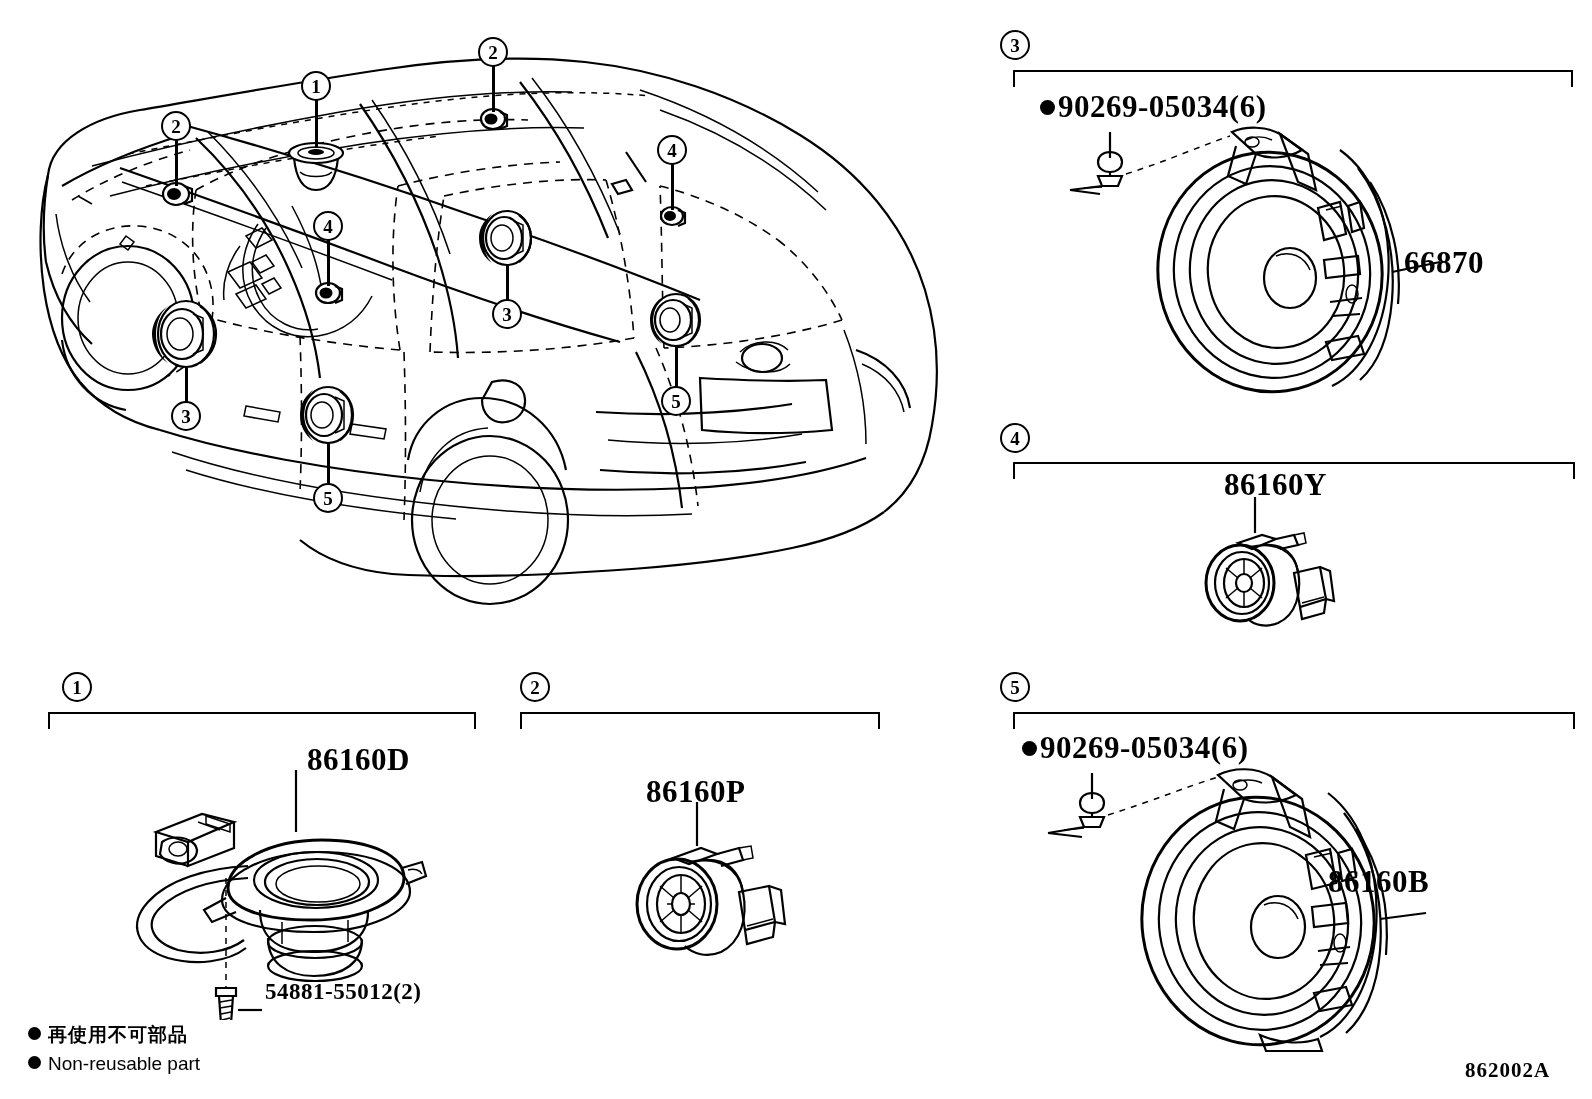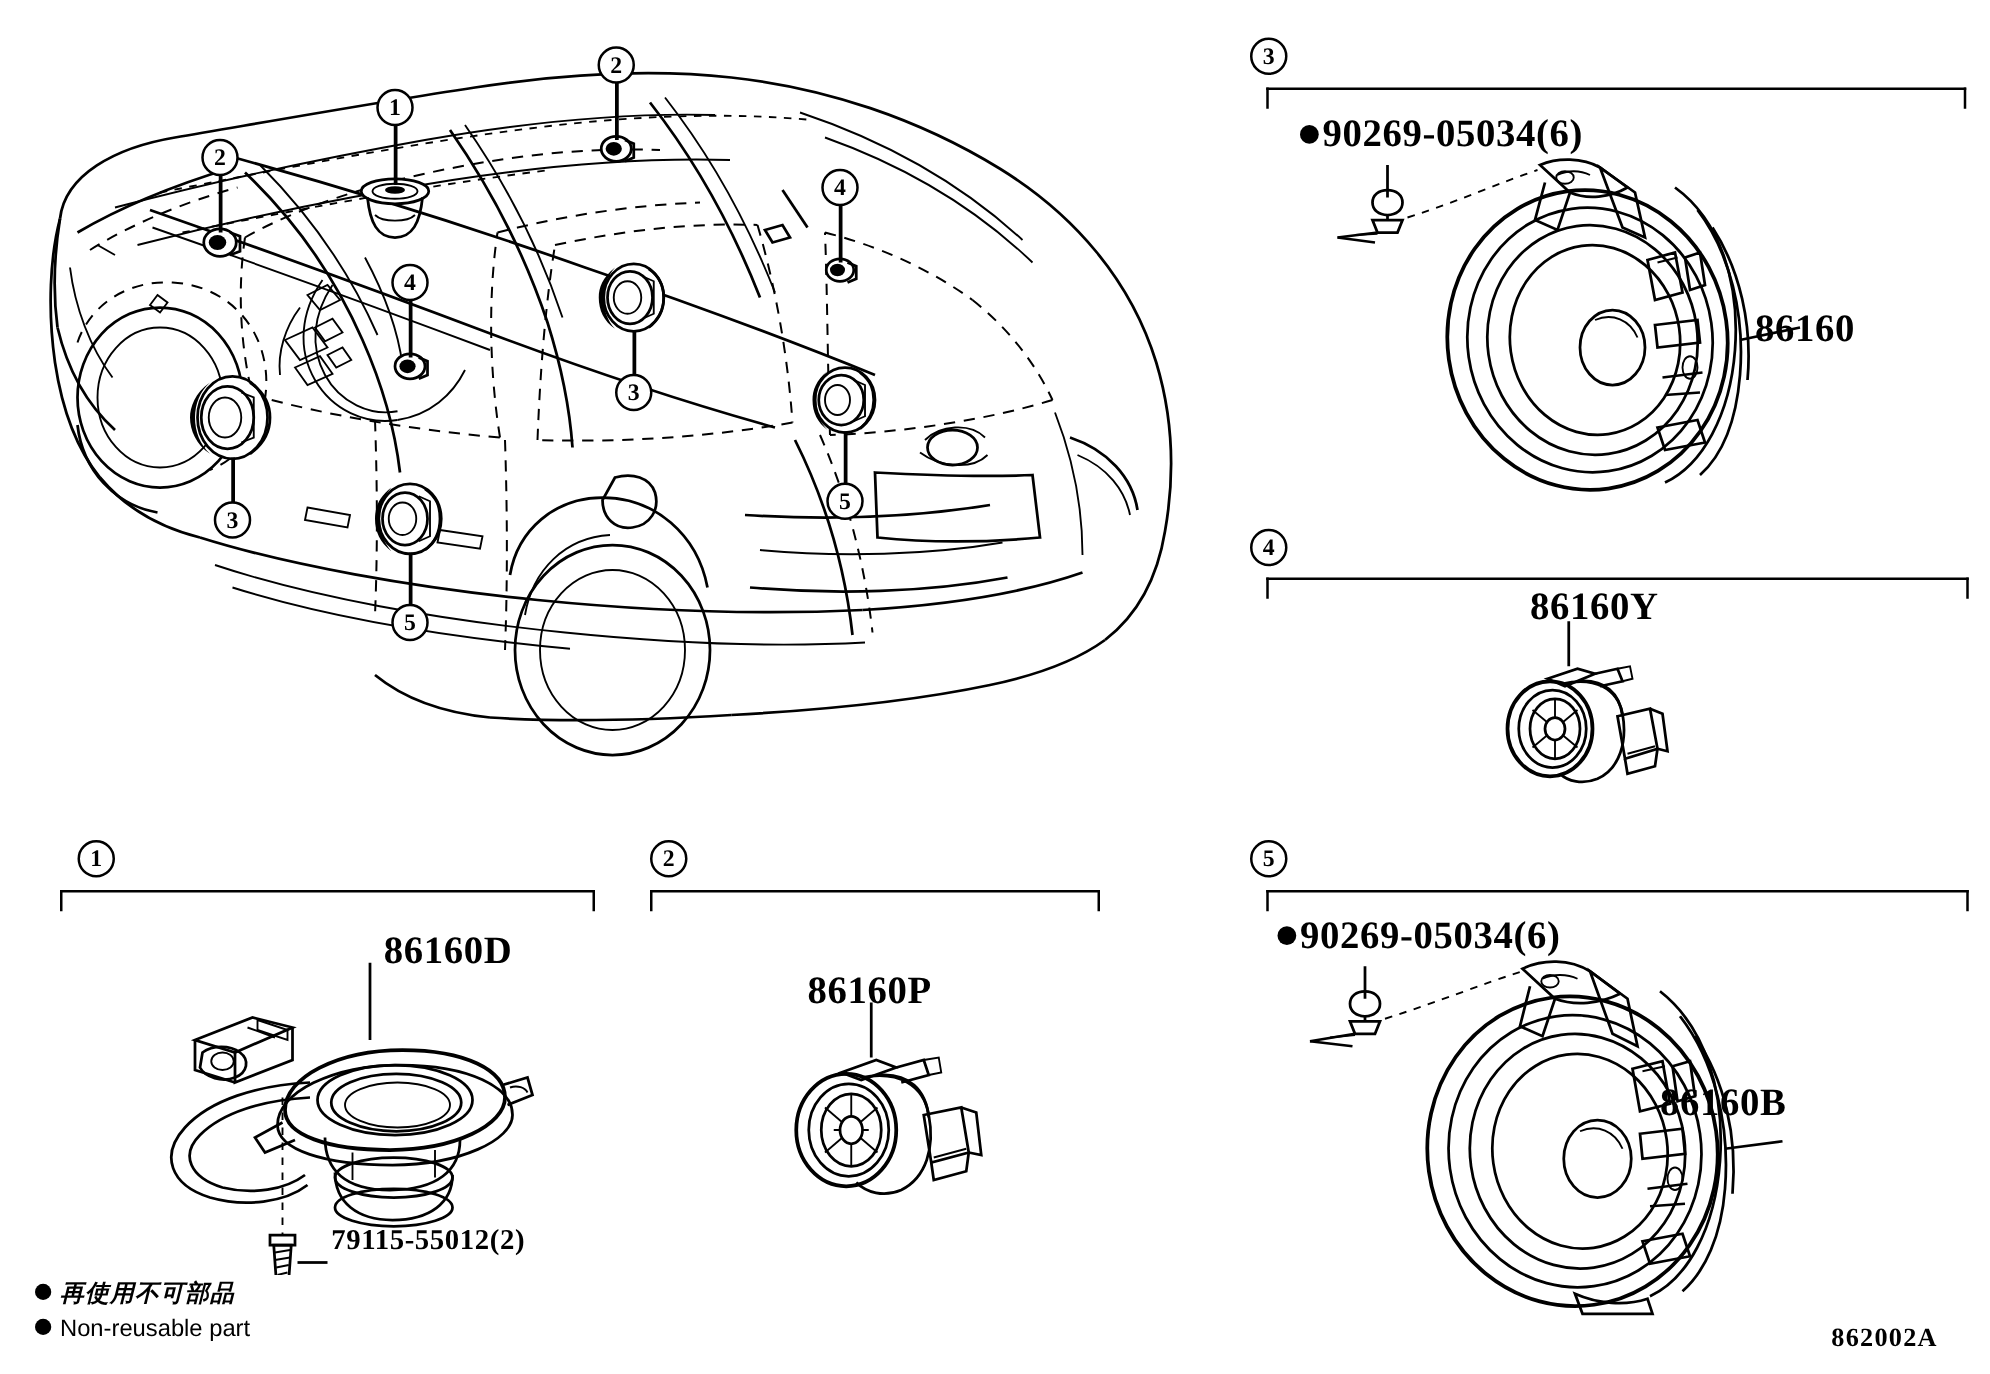--- a/index.html
+++ b/index.html
@@ -79,21 +79,21 @@
     font-family: "Liberation Sans", sans-serif;
   }
   .legend .dot {
     display: inline-block;
     width: 13px; height: 13px;
     background: #000;
     border-radius: 50%;
     margin-right: 7px;
     vertical-align: 1px;
   }
-  .legend.jp { font-weight: 700; letter-spacing: 1px; font-style: italic; }
+  .legend.jp { font-weight: 700; letter-spacing: 1px; }
 
   .diagcode {
     position: absolute;
     font-family: "Liberation Serif", serif;
     font-weight: 700;
     font-size: 21px;
     letter-spacing: 1px;
     color: #000;
   }
 
@@ -389,21 +389,21 @@
         <path class="ln" d="M290 192 L322 188"></path>
         <path class="ln" d="M292 206 L320 204"></path>
         <ellipse class="ln-thin" cx="312" cy="184" rx="6" ry="9"></ellipse>
 
         <path class="ln" d="M286 232 L318 226 L324 244 L292 250 Z"></path>
       </g>
 
       <path class="ln" d="M352 162 L400 152"></path>
     </svg>
   </div>
-  <div class="plabel" style="left:1404px; top:245px;">86160</div>
+  <div class="plabel" style="left:1404px; top:245px;">66870</div>
 
   <div class="bubble" style="left:1000px; top:423px;">4</div>
   <div class="bracket" style="left:1013px; top:462px; width:562px;"></div>
 
   <div class="plabel" style="left:1224px; top:467px;">86160Y</div>
 
   <div class="abs" style="left:1190px; top:495px; width:200px; height:150px;">
     <svg width="200" height="150" viewBox="0 0 200 150">
 
       <path class="ln" d="M65 2 L65 38"></path>
@@ -543,21 +543,21 @@
         <path class="ln" d="M119 226 L133 226 L131 254 L126 262 L121 254 Z"></path>
         <path class="ln-thin" d="M120 232 L132 230"></path>
         <path class="ln-thin" d="M120 238 L132 236"></path>
         <path class="ln-thin" d="M121 244 L131 242"></path>
         <path class="ln-thin" d="M122 250 L130 248"></path>
       </g>
 
       <path class="ln" d="M138 240 L162 240"></path>
     </svg>
   </div>
-  <div class="plabel small" style="left:265px; top:979px;">79115-55012(2)</div>
+  <div class="plabel small" style="left:265px; top:979px;">54881-55012(2)</div>
 
   <div class="bubble" style="left:520px; top:672px;">2</div>
   <div class="bracket" style="left:520px; top:712px; width:360px;"></div>
 
   <div class="plabel" style="left:646px; top:774px;">86160P</div>
 
   <div class="abs" style="left:615px; top:800px; width:220px; height:170px;">
     <svg width="220" height="170" viewBox="0 0 220 170">
       <path class="ln" d="M82 2 L82 46"></path>
       <g>

